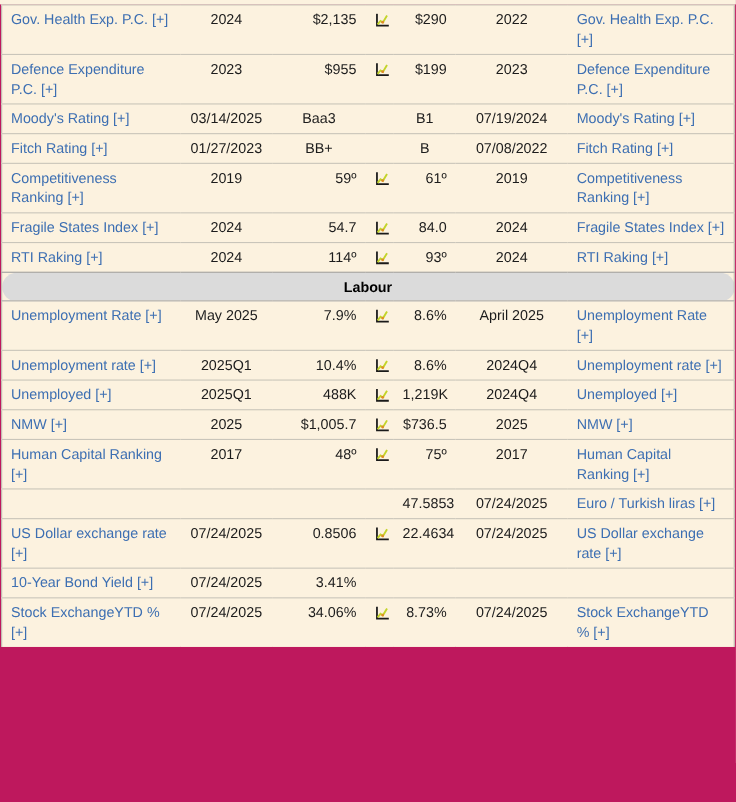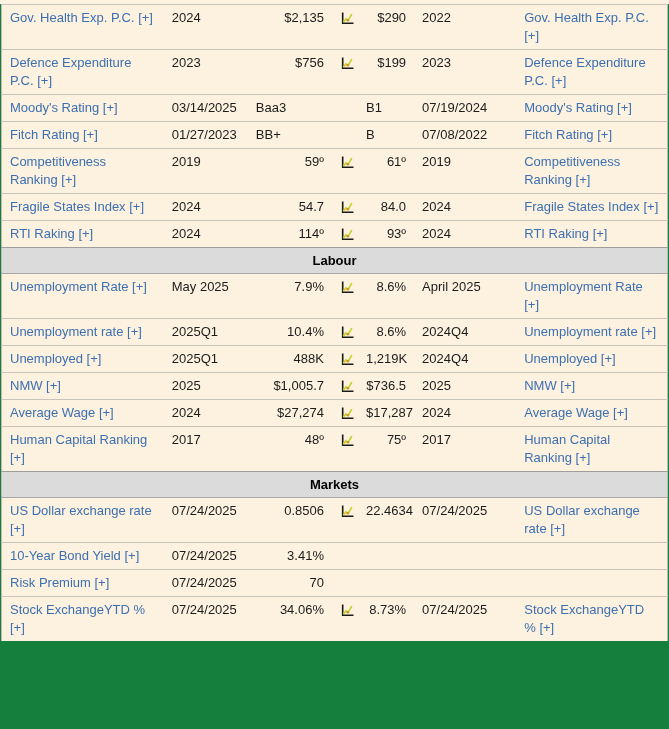--- a/index.html
+++ b/index.html
@@ -9,21 +9,21 @@
     font-family: "Liberation Sans", "DejaVu Sans", sans-serif;
     font-size: 13px;
     color: #1c1c1c;
     width: 669px;
     overflow-x: hidden;
   }
   .page {
     width: 669px;
     height: 729px;
     overflow: hidden;
-    background: #15803d;
+    background: #be185d;
   }
   .top-sliver {
     height: 4px;
     background: #fcf2df;
   }
   table.cmp {
     table-layout: fixed;
     border-collapse: collapse;
     width: 667px;
     margin-left: 1px;
@@ -34,39 +34,40 @@
   }
   table.cmp td {
     border-top: 1px solid #c9c5ba;
     padding: 4px 8px;
     line-height: 18px;
     vertical-align: top;
     overflow: hidden;
   }
   tr.row td { background: #fcf2df; }
   td.c-name-l { text-align: left; }
-  td.c-date1, td.c-date2 { text-align: left; white-space: nowrap; }
+  td.c-date1, td.c-date2 { text-align: center; white-space: nowrap; }
   td.c-val1, td.c-val2 { text-align: right; white-space: nowrap; }
-  td.c-val1.align-left, td.c-val2.align-left { text-align: left; }
+  td.c-val1.align-left, td.c-val2.align-left { text-align: center; }
   td.c-icon { padding: 4px 2px; text-align: center; }
   td.c-name-r { text-align: left; }
   a.ind-link {
     color: #3d6fb2;
     text-decoration: none;
     cursor: pointer;
   }
   tr.section-header td {
     background: #dbdbdb;
     border-top: 1px solid #9e9e9e;
     border-bottom: 1px solid #a8a8a8;
     text-align: center;
     font-weight: bold;
     color: #000;
     padding: 4px 8px;
     line-height: 17px;
+    border-radius: 13px;
   }
   .chart-icon-wrap {
     display: inline-block;
     width: 14px;
     height: 14px;
     vertical-align: middle;
     cursor: pointer;
   }
 </style>
 </head>
@@ -95,21 +96,21 @@
                 <polyline points="3,9.5 5.5,6.5 7.5,7.8 11,2" stroke="#c3d42a" stroke-width="1.6" fill="none"></polyline>
                 <circle cx="7.3" cy="7.6" r="1.2" fill="#e08a28"></circle>
               </svg></span></td>
           <td class="c-val2">$290</td>
           <td class="c-date2">2022</td>
           <td class="c-name-r"><a class="ind-link" href="#">Gov. Health Exp. P.C. [+]</a></td>
         </tr>
         <tr class="row">
           <td class="c-name-l"><a class="ind-link" href="#">Defence Expenditure P.C. [+]</a></td>
           <td class="c-date1">2023</td>
-          <td class="c-val1">$756</td>
+          <td class="c-val1">$955</td>
           <td class="c-icon"><span class="chart-icon-wrap"><svg width="14" height="14" viewBox="0 0 13 13" xmlns="http://www.w3.org/2000/svg">
                 <path d="M2.5 0.5 V10.5 H12.5" stroke="#1a1a1a" stroke-width="1.5" fill="none"></path>
                 <polyline points="3,9.5 5.5,6.5 7.5,7.8 11,2" stroke="#c3d42a" stroke-width="1.6" fill="none"></polyline>
                 <circle cx="7.3" cy="7.6" r="1.2" fill="#e08a28"></circle>
               </svg></span></td>
           <td class="c-val2">$199</td>
           <td class="c-date2">2023</td>
           <td class="c-name-r"><a class="ind-link" href="#">Defence Expenditure P.C. [+]</a></td>
         </tr>
         <tr class="row">
@@ -218,47 +219,40 @@
           <td class="c-icon"><span class="chart-icon-wrap"><svg width="14" height="14" viewBox="0 0 13 13" xmlns="http://www.w3.org/2000/svg">
                 <path d="M2.5 0.5 V10.5 H12.5" stroke="#1a1a1a" stroke-width="1.5" fill="none"></path>
                 <polyline points="3,9.5 5.5,6.5 7.5,7.8 11,2" stroke="#c3d42a" stroke-width="1.6" fill="none"></polyline>
                 <circle cx="7.3" cy="7.6" r="1.2" fill="#e08a28"></circle>
               </svg></span></td>
           <td class="c-val2">$736.5</td>
           <td class="c-date2">2025</td>
           <td class="c-name-r"><a class="ind-link" href="#">NMW [+]</a></td>
         </tr>
         <tr class="row">
-          <td class="c-name-l"><a class="ind-link" href="#">Average Wage [+]</a></td>
-          <td class="c-date1">2024</td>
-          <td class="c-val1">$27,274</td>
-          <td class="c-icon"><span class="chart-icon-wrap"><svg width="14" height="14" viewBox="0 0 13 13" xmlns="http://www.w3.org/2000/svg">
-                <path d="M2.5 0.5 V10.5 H12.5" stroke="#1a1a1a" stroke-width="1.5" fill="none"></path>
-                <polyline points="3,9.5 5.5,6.5 7.5,7.8 11,2" stroke="#c3d42a" stroke-width="1.6" fill="none"></polyline>
-                <circle cx="7.3" cy="7.6" r="1.2" fill="#e08a28"></circle>
-              </svg></span></td>
-          <td class="c-val2">$17,287</td>
-          <td class="c-date2">2024</td>
-          <td class="c-name-r"><a class="ind-link" href="#">Average Wage [+]</a></td>
-        </tr>
-        <tr class="row">
           <td class="c-name-l"><a class="ind-link" href="#">Human Capital Ranking [+]</a></td>
           <td class="c-date1">2017</td>
           <td class="c-val1">48º</td>
           <td class="c-icon"><span class="chart-icon-wrap"><svg width="14" height="14" viewBox="0 0 13 13" xmlns="http://www.w3.org/2000/svg">
                 <path d="M2.5 0.5 V10.5 H12.5" stroke="#1a1a1a" stroke-width="1.5" fill="none"></path>
                 <polyline points="3,9.5 5.5,6.5 7.5,7.8 11,2" stroke="#c3d42a" stroke-width="1.6" fill="none"></polyline>
                 <circle cx="7.3" cy="7.6" r="1.2" fill="#e08a28"></circle>
               </svg></span></td>
           <td class="c-val2">75º</td>
           <td class="c-date2">2017</td>
           <td class="c-name-r"><a class="ind-link" href="#">Human Capital Ranking [+]</a></td>
         </tr>
-        <tr class="section-header">
-          <td colspan="7">Markets</td>
+        <tr class="row">
+          <td class="c-name-l"></td>
+          <td class="c-date1"></td>
+          <td class="c-val1"></td>
+          <td class="c-icon"></td>
+          <td class="c-val2">47.5853</td>
+          <td class="c-date2">07/24/2025</td>
+          <td class="c-name-r"><a class="ind-link" href="#">Euro / Turkish liras [+]</a></td>
         </tr>
         <tr class="row">
           <td class="c-name-l"><a class="ind-link" href="#">US Dollar exchange rate [+]</a></td>
           <td class="c-date1">07/24/2025</td>
           <td class="c-val1">0.8506</td>
           <td class="c-icon"><span class="chart-icon-wrap"><svg width="14" height="14" viewBox="0 0 13 13" xmlns="http://www.w3.org/2000/svg">
                 <path d="M2.5 0.5 V10.5 H12.5" stroke="#1a1a1a" stroke-width="1.5" fill="none"></path>
                 <polyline points="3,9.5 5.5,6.5 7.5,7.8 11,2" stroke="#c3d42a" stroke-width="1.6" fill="none"></polyline>
                 <circle cx="7.3" cy="7.6" r="1.2" fill="#e08a28"></circle>
               </svg></span></td>
@@ -269,29 +263,20 @@
         <tr class="row">
           <td class="c-name-l"><a class="ind-link" href="#">10-Year Bond Yield [+]</a></td>
           <td class="c-date1">07/24/2025</td>
           <td class="c-val1">3.41%</td>
           <td class="c-icon"></td>
           <td class="c-val2"></td>
           <td class="c-date2"></td>
           <td class="c-name-r"></td>
         </tr>
         <tr class="row">
-          <td class="c-name-l"><a class="ind-link" href="#">Risk Premium [+]</a></td>
-          <td class="c-date1">07/24/2025</td>
-          <td class="c-val1">70</td>
-          <td class="c-icon"></td>
-          <td class="c-val2"></td>
-          <td class="c-date2"></td>
-          <td class="c-name-r"></td>
-        </tr>
-        <tr class="row">
           <td class="c-name-l"><a class="ind-link" href="#">Stock ExchangeYTD % [+]</a></td>
           <td class="c-date1">07/24/2025</td>
           <td class="c-val1">34.06%</td>
           <td class="c-icon"><span class="chart-icon-wrap"><svg width="14" height="14" viewBox="0 0 13 13" xmlns="http://www.w3.org/2000/svg">
                 <path d="M2.5 0.5 V10.5 H12.5" stroke="#1a1a1a" stroke-width="1.5" fill="none"></path>
                 <polyline points="3,9.5 5.5,6.5 7.5,7.8 11,2" stroke="#c3d42a" stroke-width="1.6" fill="none"></polyline>
                 <circle cx="7.3" cy="7.6" r="1.2" fill="#e08a28"></circle>
               </svg></span></td>
           <td class="c-val2">8.73%</td>
           <td class="c-date2">07/24/2025</td>

